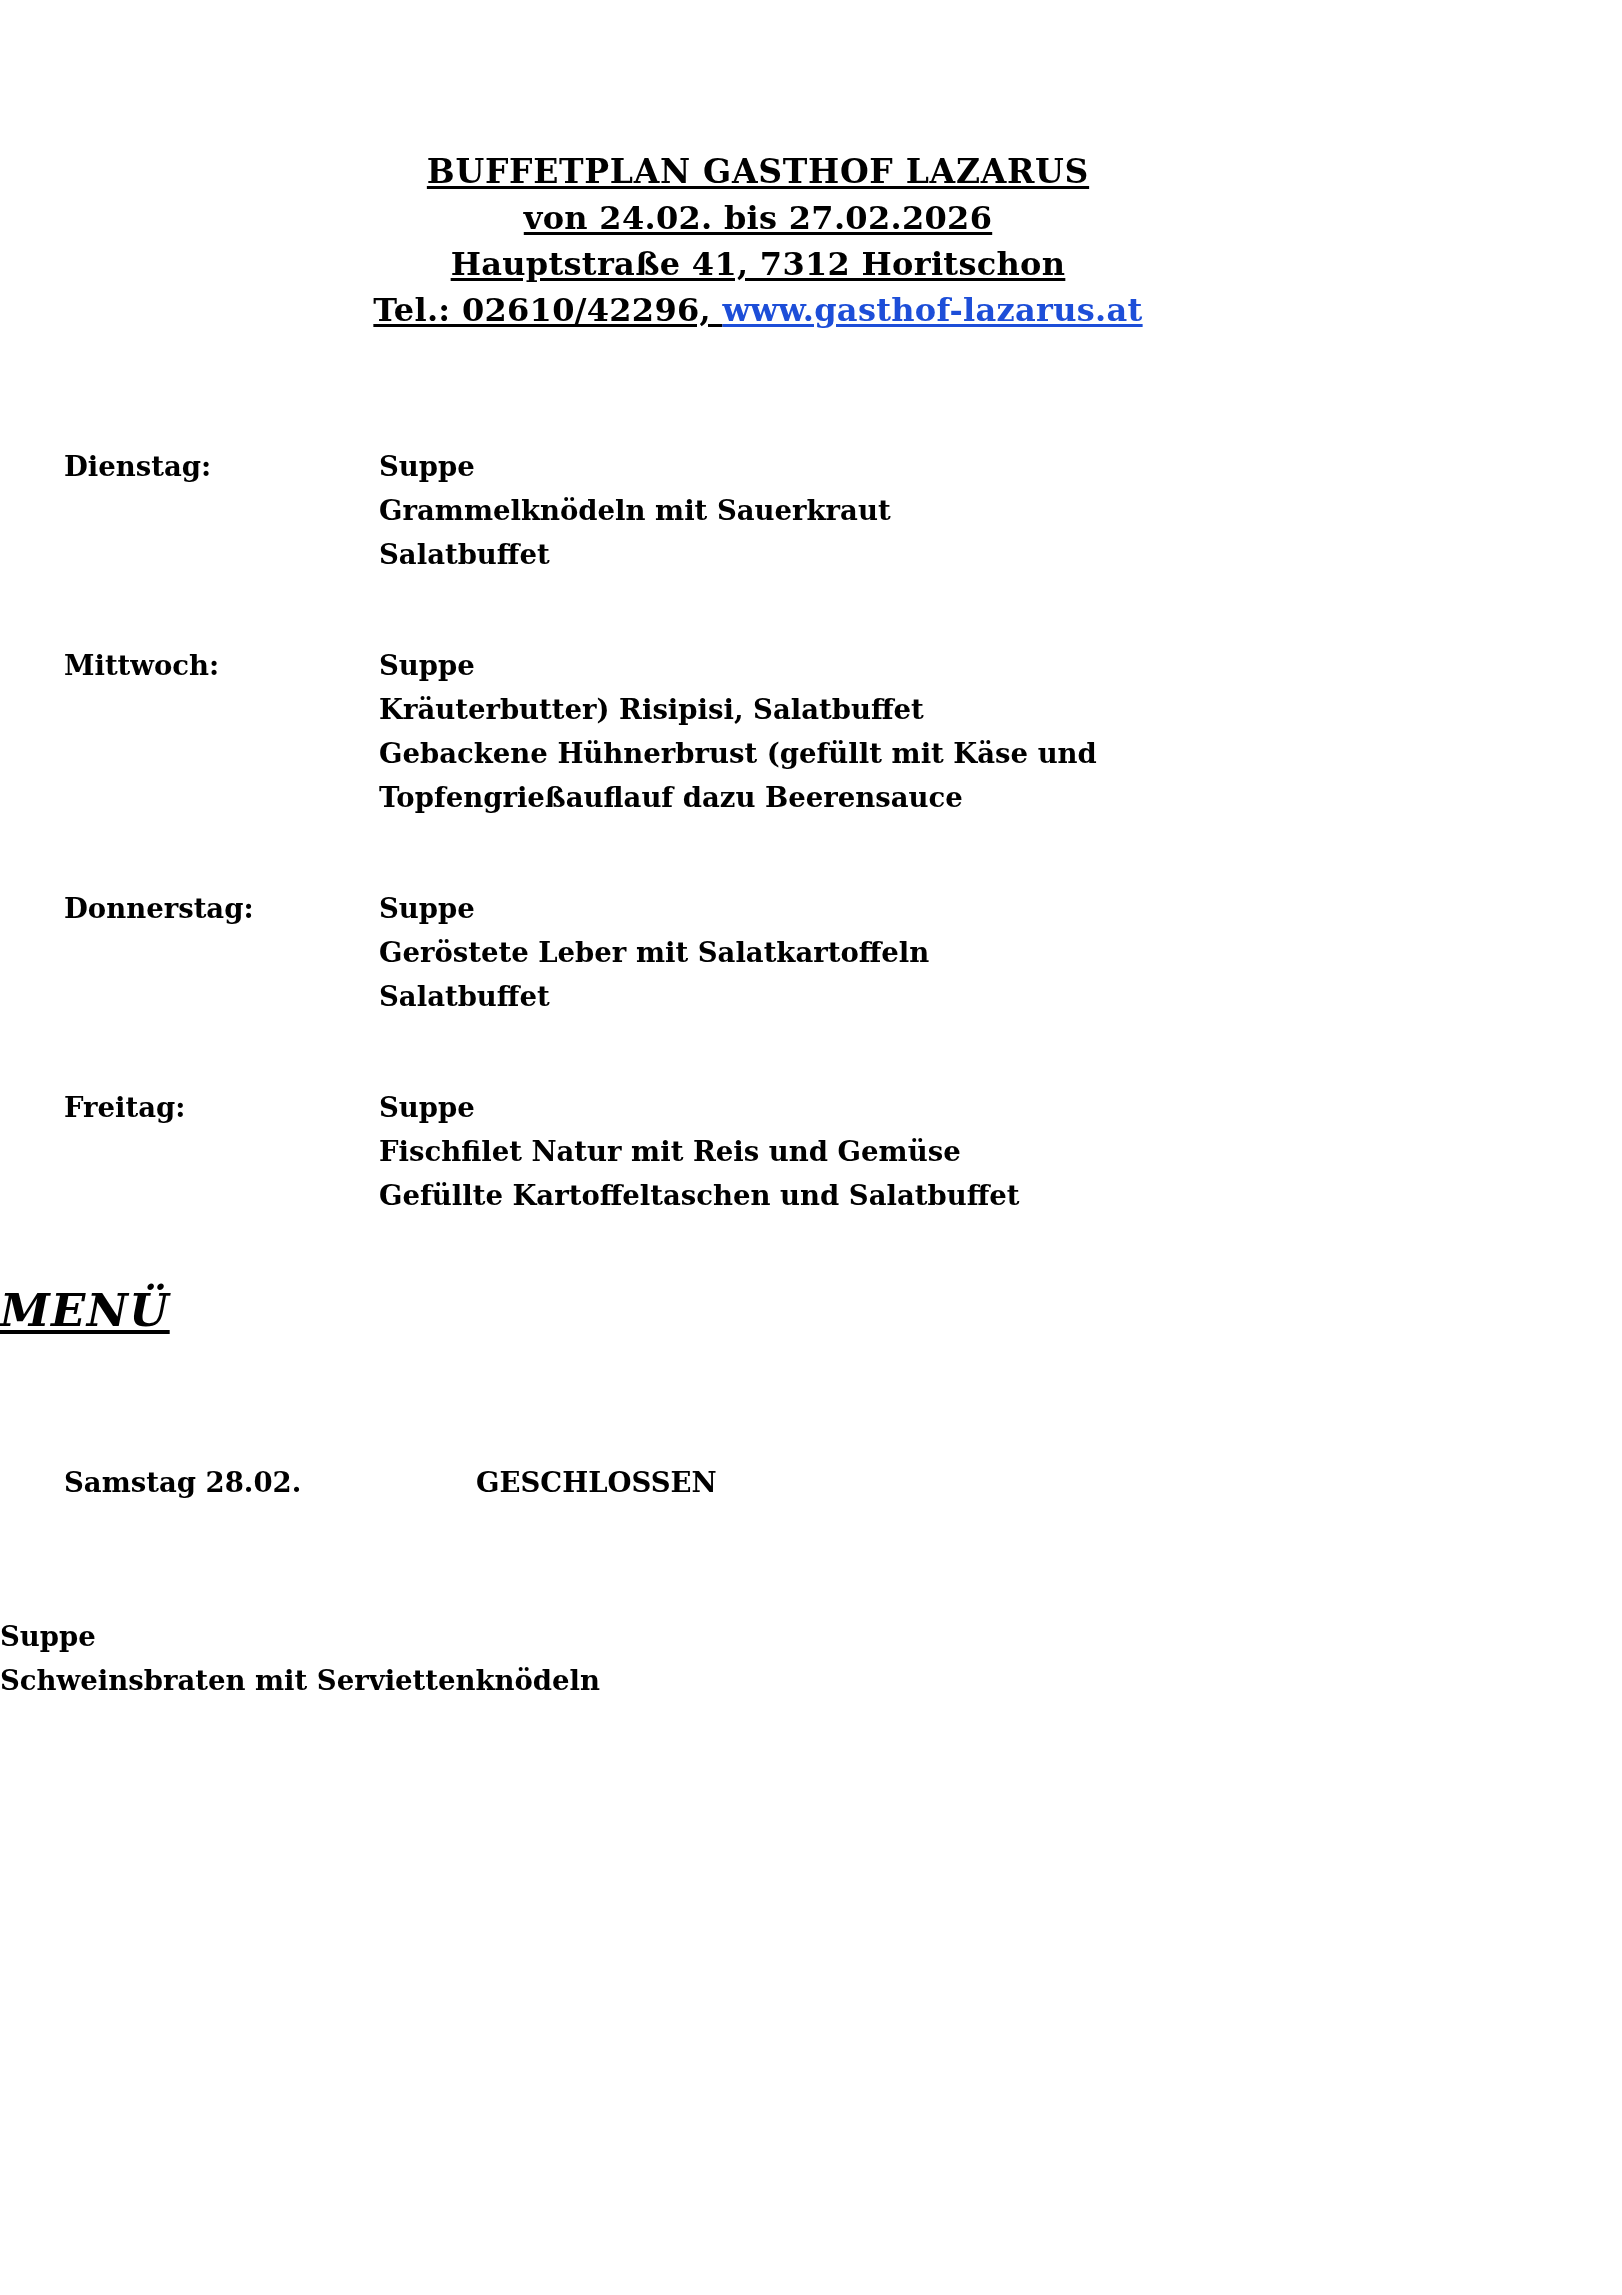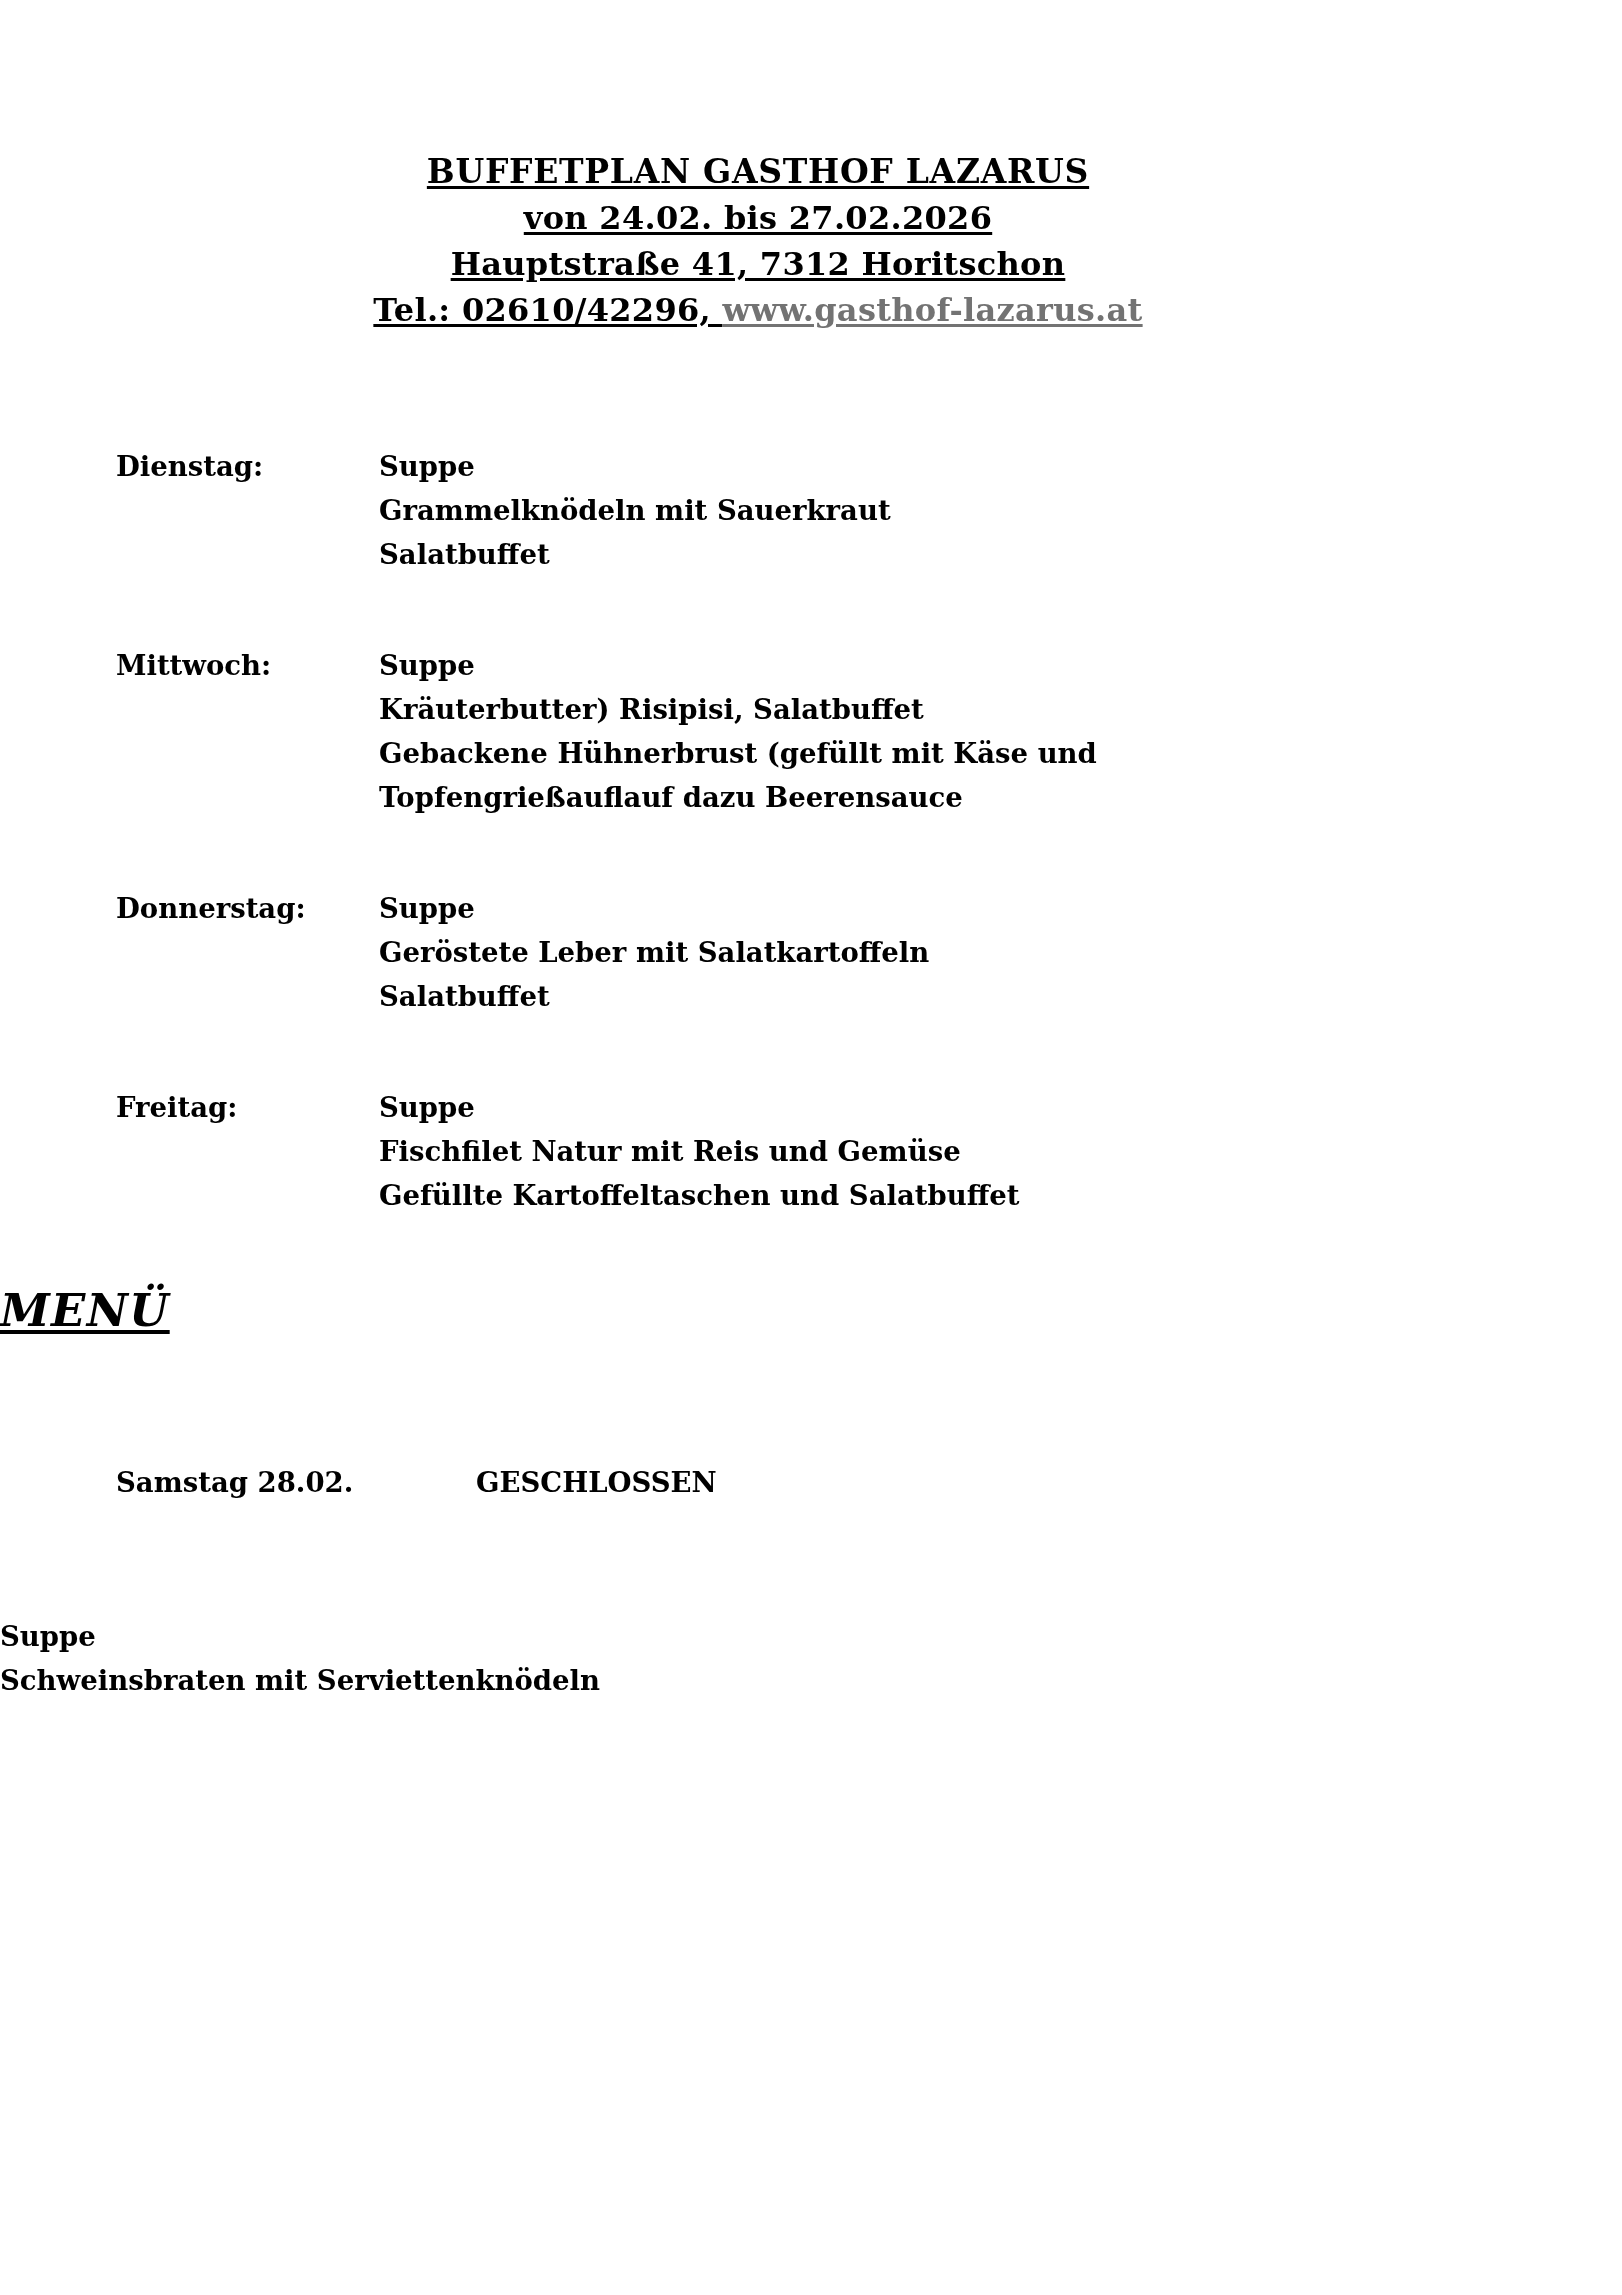--- a/index.html
+++ b/index.html
@@ -37,37 +37,37 @@
   }
   .header-line .u {
     text-decoration: underline;
     text-underline-offset: 3.3px;
   }
   .header-line.title {
     font-size: 33px;
     letter-spacing: 0.7px;
   }
   .header-link {
-    color: #737373;
+    color: #1d4ed8;
     text-decoration: underline;
     text-underline-offset: 3.3px;
   }
 
   
   .days {
     margin-top: 111px;
   }
   .day-row {
     display: flex;
     align-items: flex-start;
     margin-bottom: 67px;
   }
   .day-label {
     flex: 0 0 379px;
-    padding-left: 116px;
+    padding-left: 64px;
     box-sizing: border-box;
     font-weight: bold;
     font-size: 27.5px;
     line-height: 44px;
     white-space: nowrap;
   }
   .day-items {
     flex: 1 1 auto;
     padding-right: 131px;
   }

